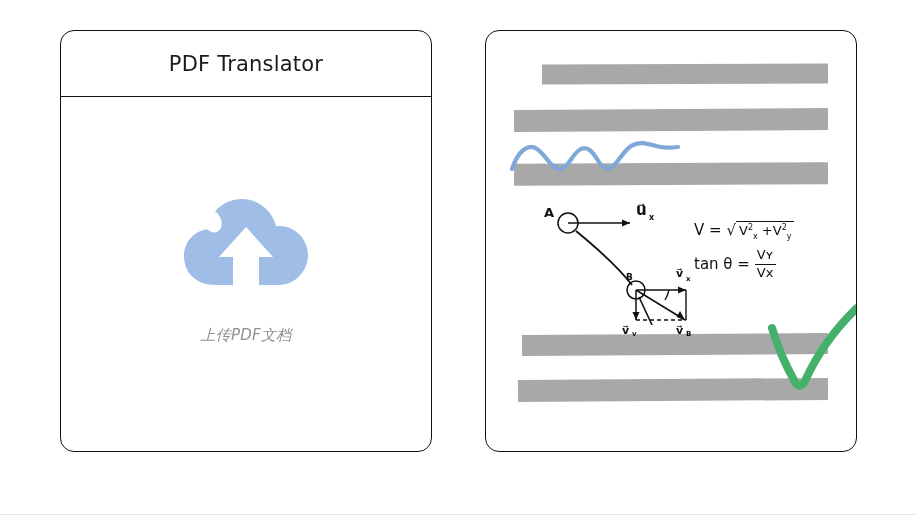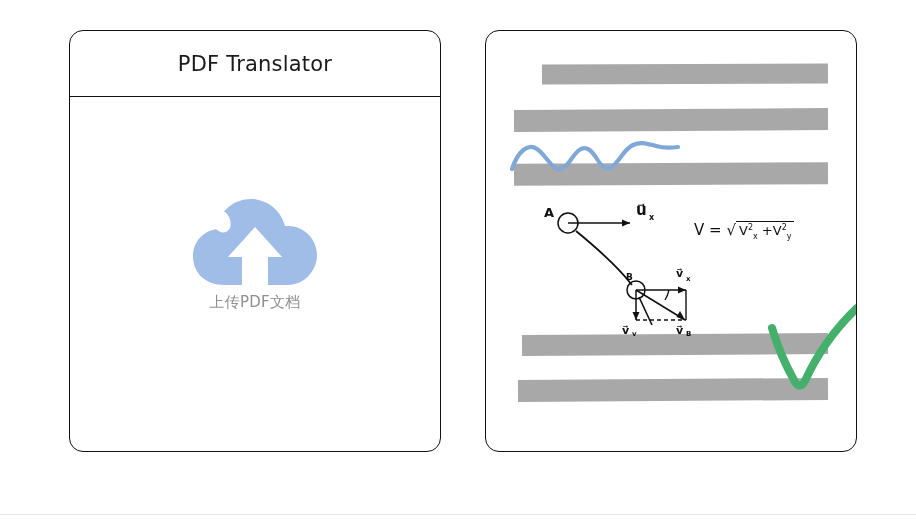--- a/index.html
+++ b/index.html
@@ -11,21 +11,21 @@
     width: 916px;
     height: 521px;
     position: relative;
     overflow: hidden;
     font-family: "DejaVu Sans", "Liberation Sans", sans-serif;
   }
 
   
   #upload-panel {
     position: absolute;
-    left: 69px;
+    left: 60px;
     top: 30px;
     width: 372px;
     height: 422px;
     background: #ffffff;
     border: 1.6px solid #111111;
     border-radius: 14px;
     box-sizing: border-box;
   }
   #panel-header {
     position: absolute;
@@ -53,24 +53,25 @@
     display: flex;
     flex-direction: column;
     align-items: center;
     justify-content: flex-start;
     padding-top: 100px;
     box-sizing: border-box;
     cursor: pointer;
   }
   #cloud-upload-icon { width: 130px; height: 96px; display: block; }
   #upload-label {
-    margin-top: 0;
+    margin-top: 33px;
     font-size: 15px;
     color: #8f8f8f;
     letter-spacing: .3px;
+    font-style: italic;
   }
 
   
   #document-panel {
     position: absolute;
     left: 485px;
     top: 30px;
     width: 372px;
     height: 422px;
     background: #ffffff;
@@ -241,17 +242,25 @@
 
   <div id="formula-block">
 
     <div class="formula-row" id="formula-v">
       <span>V</span>
       <span>=</span>
       <span class="sqrt-wrap">√<span class="sqrt-body"><span>V</span><sup>2</sup><sub>x</sub>
         <span>+</span><span>V</span><sup>2</sup><sub>y</sub></span></span>
     </div>
 
+    <div class="formula-row" id="formula-theta">
+      <span>tan θ</span>
+      <span>=</span>
+      <span class="frac">
+        <span class="num">Vʏ</span>
+        <span class="den">Vх</span>
+      </span>
+    </div>
 
   </div>
 </div>
 
 <div id="footer-separator"></div>
 
 </body></html>

